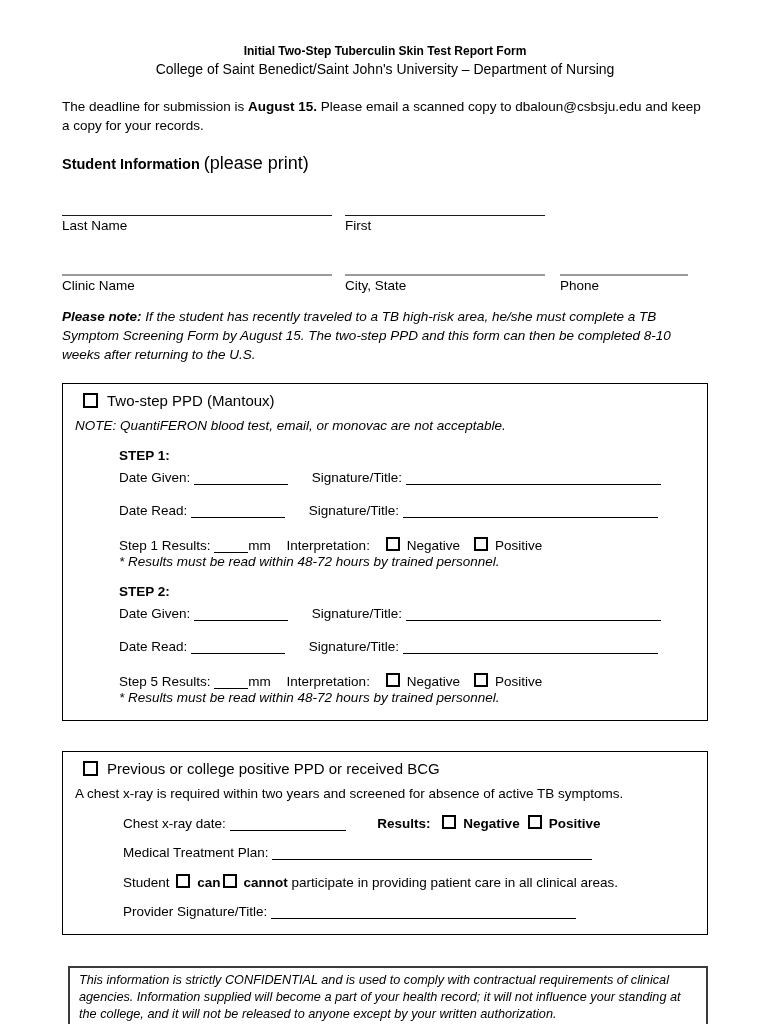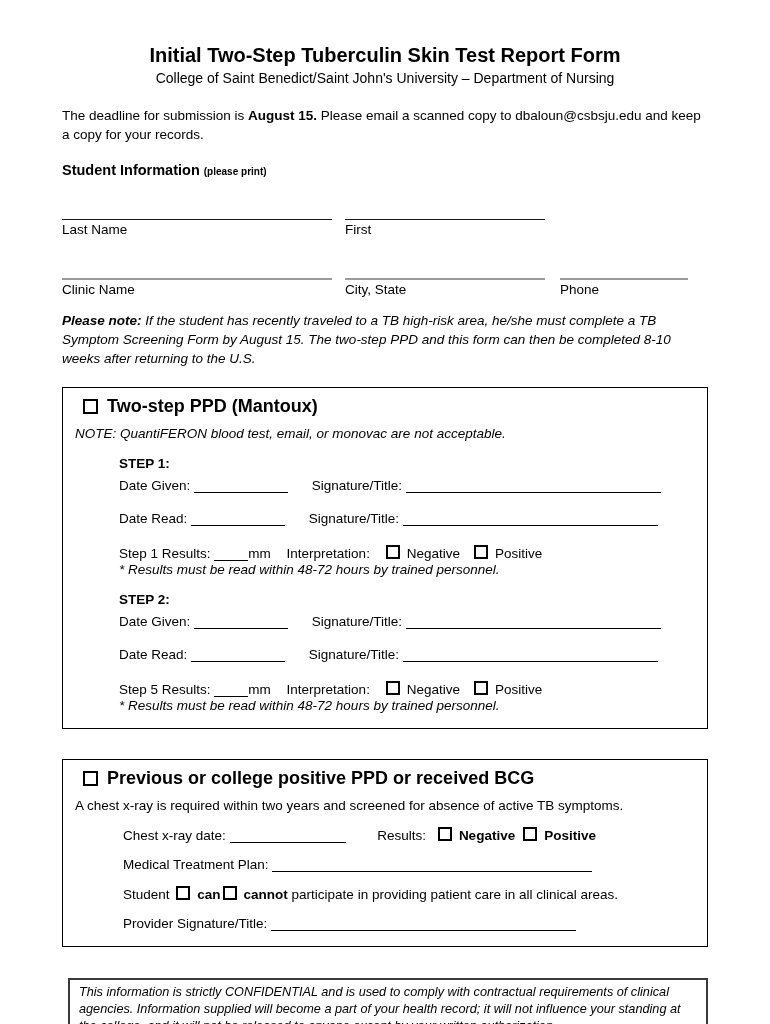--- a/index.html
+++ b/index.html
@@ -2,38 +2,38 @@
 <html><head>
 <meta charset="utf-8">
 <style>
   html,body { margin:0; padding:0; background:#fff; }
   .page {
     width:770px; height:1024px; background:#fff; position:relative;
     font-family:"Liberation Sans","DejaVu Sans",sans-serif;
     font-size:13.5px; color:#000; overflow:hidden; box-sizing:border-box;
   }
   .content { padding:0 62px; }
-  .title { text-align:center; font-size:20px; font-weight:bold; padding-top:44px; margin:0; }
+  .title { text-align:center; font-size:12px; font-weight:bold; padding-top:44px; margin:0; }
   .subtitle { text-align:center; font-size:14px; margin-top:3px; }
   p { margin:0; line-height:1.4; }
   .intro { margin-top:21px; }
   .sec-heading { font-weight:bold; font-size:14.5px; margin-top:17px; }
-  .sec-heading .light { font-weight:bold; font-size:10px; }
+  .sec-heading .light { font-weight:normal; font-size:18px; }
   .fields-row { display:flex; margin-top:27px; }
   .field { }
   .w270 { width:270px; }
   .w200 { width:200px; margin-left:13px; }
   .w128 { width:128px; margin-left:15px; }
   .write-line { height:14px; border-bottom:1.5px solid #1a1a1a; }
   .write-line.gray { border-bottom:2px solid #9a9a9a; }
   .field-label { margin-top:2px; }
   .note-para { margin-top:15px; font-style:italic; }
   .note-para b { font-style:italic; }
   .box { border:1.6px solid #000; margin-top:19px; padding:8px 12px 15px 12px; }
-  .box-header { font-weight:bold; font-size:18px; display:flex; align-items:center; gap:9px;padding-left:8px; }
+  .box-header { font-weight:normal; font-size:15px; display:flex; align-items:center; gap:9px;padding-left:8px; }
   .cb { display:inline-block; width:10px; height:10px; border:1.6px solid #000; background:#fff; flex:none; }
   .cb.big { width:11px; height:11px; border-width:2px; }
   .cb.bold { border-width:2px; vertical-align:-1px; }
   .cb.inline { vertical-align:-1px; }
   .ppd-note { font-style:italic; margin-top:9px; }
   .step-block { margin-left:44px; }
   .step-heading { font-weight:bold; margin-top:15px; }
   .form-row { margin-top:7px; }
   .form-row.gap { margin-top:18px; }
   .blank { display:inline-block; border-bottom:1px solid #000; height:12px; vertical-align:bottom; }
@@ -44,21 +44,21 @@
   .blank.plan { width:320px; }
   .blank.provider { width:305px; }
   .sig-label { margin-left:20px; }
   .results-row { font-weight:normal; margin-top:19px; }
   .results-row .sp { display:inline-block; width:12px; }
   .footnote { font-style:italic; margin-top:1px; }
   .bcg-desc { margin-top:9px; }
   .bcg-rows { margin-left:48px; }
   .bcg-row { margin-top:14px; }
   .bold { font-weight:bold; }
-  .results-inline { font-weight:normal; margin-left:28px;margin-top:35px; }
+  .results-inline { font-weight:bold; margin-left:28px;margin-top:35px; }
   .confidential-box {
     border:2px solid #3a3a3a; margin:31px 0 0 6px; padding:4px 9px 6px 9px;
     font-style:italic; font-size:12.7px; line-height:1.33;
   }
   .cbx-label { margin:0 14px 0 7px; }
   .cbx-label.last { margin-right:0; }
 </style>
 </head>
 <body>
 

